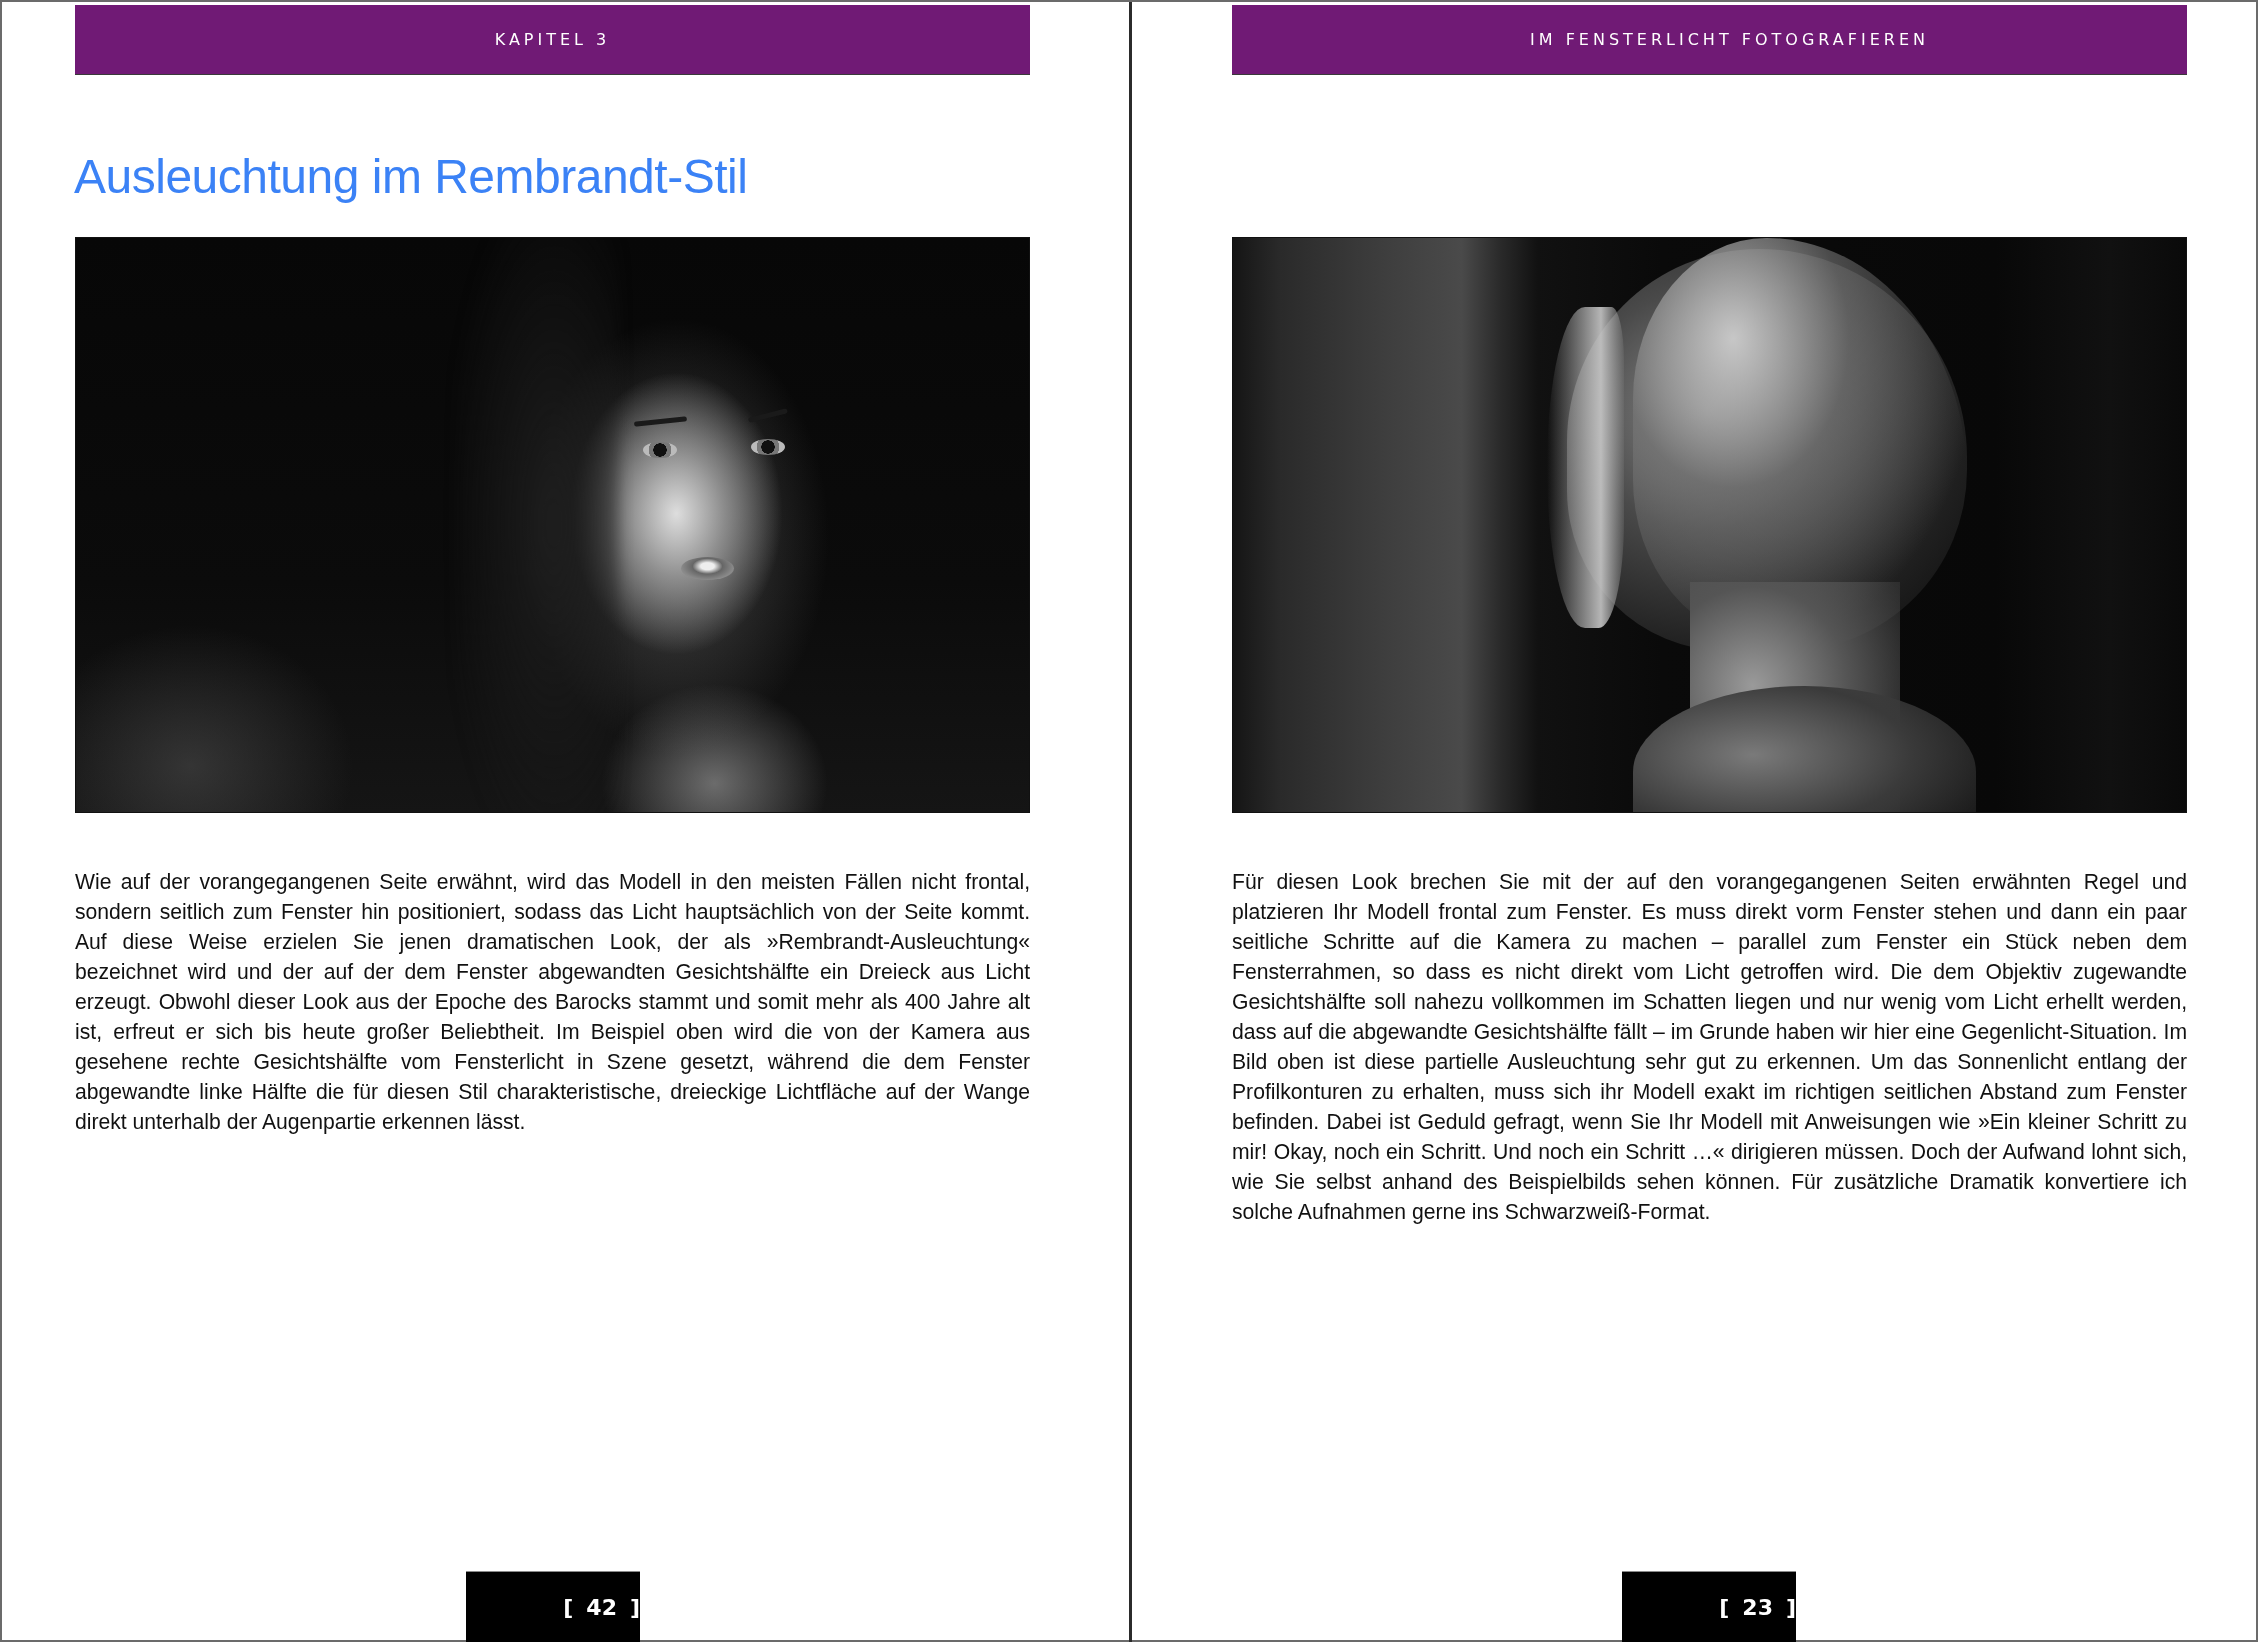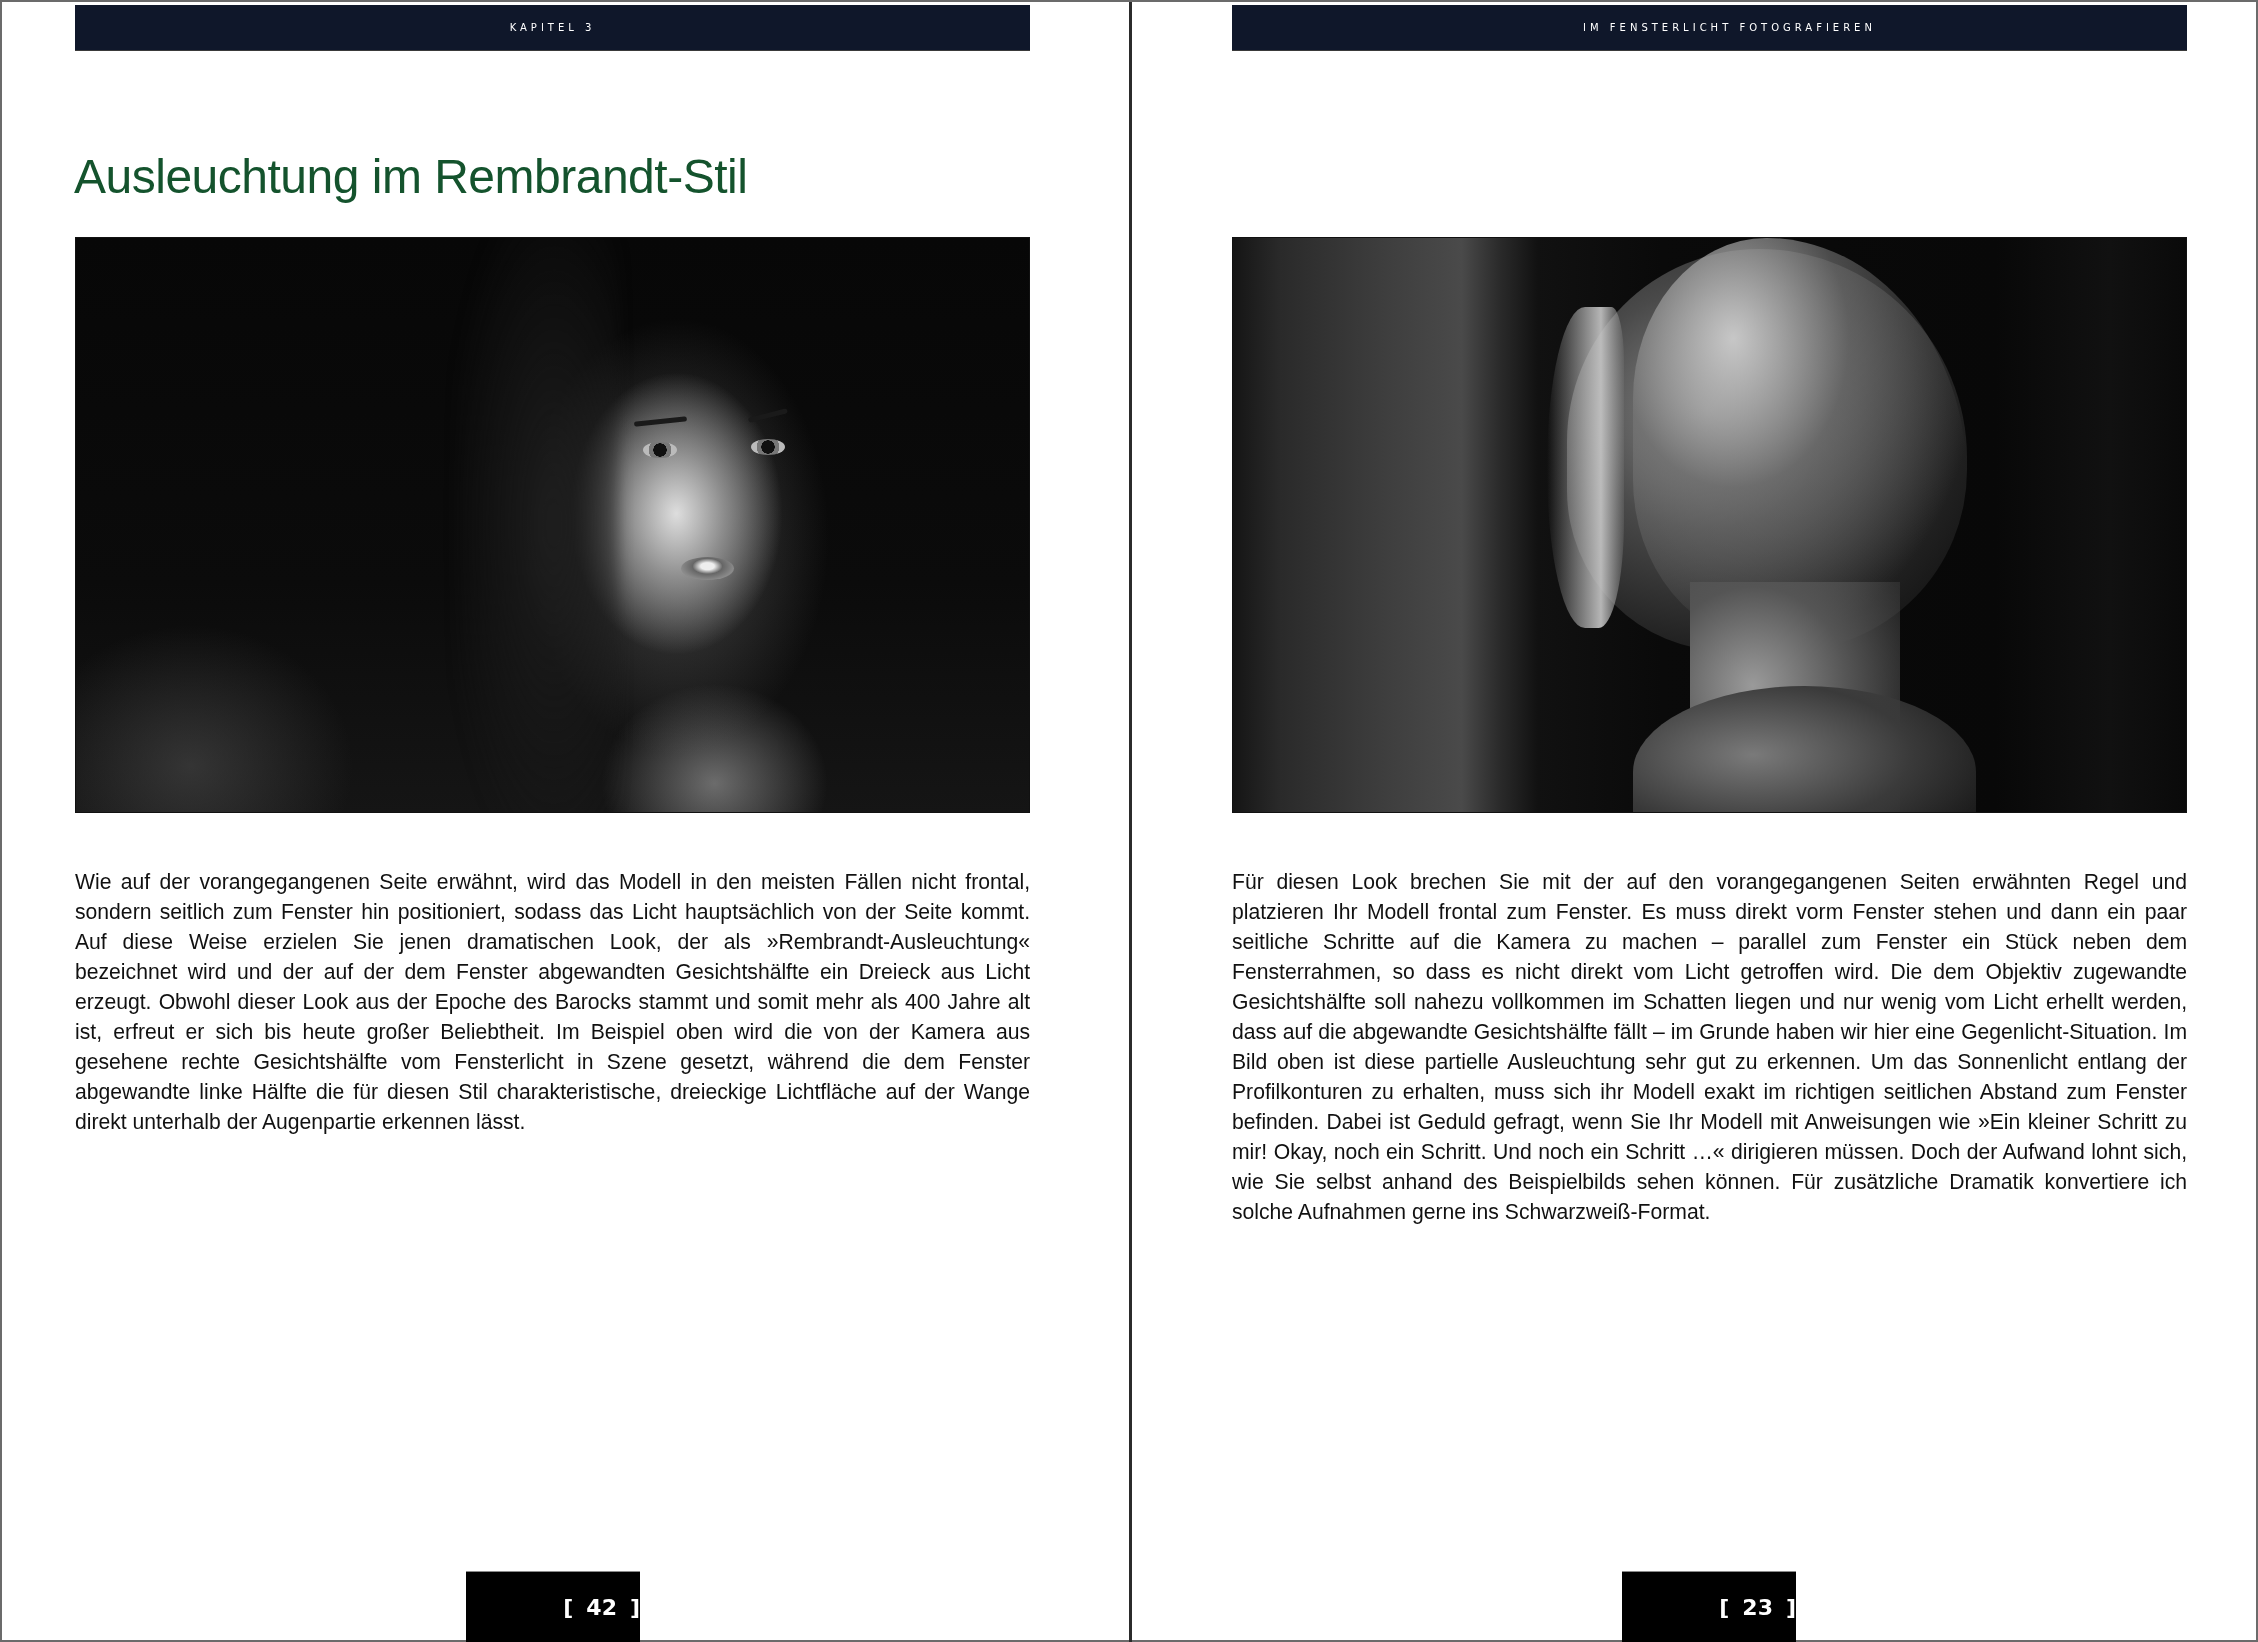--- a/index.html
+++ b/index.html
@@ -13,31 +13,31 @@
     }
     .page { position: absolute; top: 0; height: 1643px; width: 1129px; }
     .page.left { left: 0; }
     .page.right { left: 1129px; }
     .divider {
       position: absolute; left: 1127px; top: 0; width: 2.6px; height: 1643px;
       background: #2b2b2b;
     }
 
     .header-bar {
-      position: absolute; top: 2.6px; height: 46px; background: #0f172a;
+      position: absolute; top: 2.6px; height: 70px; background: #701a75;
       border-bottom: 1.8px solid #3a3a3a;
       color: #ffffff; display: flex; align-items: center; justify-content: center;
-      font-family: "DejaVu Sans", sans-serif; font-size: 10px; letter-spacing: 4px;
+      font-family: "DejaVu Sans", sans-serif; font-size: 16px; letter-spacing: 4px;
       text-transform: uppercase;
     }
     .header-bar span { display: block; padding-top: 1.8px; }
 
     .page-title {
       position: absolute; top: 146px;
-      color: #14532d; font-family: "Liberation Sans", sans-serif;
+      color: #3b82f6; font-family: "Liberation Sans", sans-serif;
       font-size: 48px; font-weight: 400; letter-spacing: -0.5px;
       white-space: nowrap; line-height: 58px;
     }
 
     .photo {
       position: absolute; top: 235px; width: 955px; height: 576px;
       border: 1.8px solid #111; overflow: hidden; background: #050505;
     }
 
     

